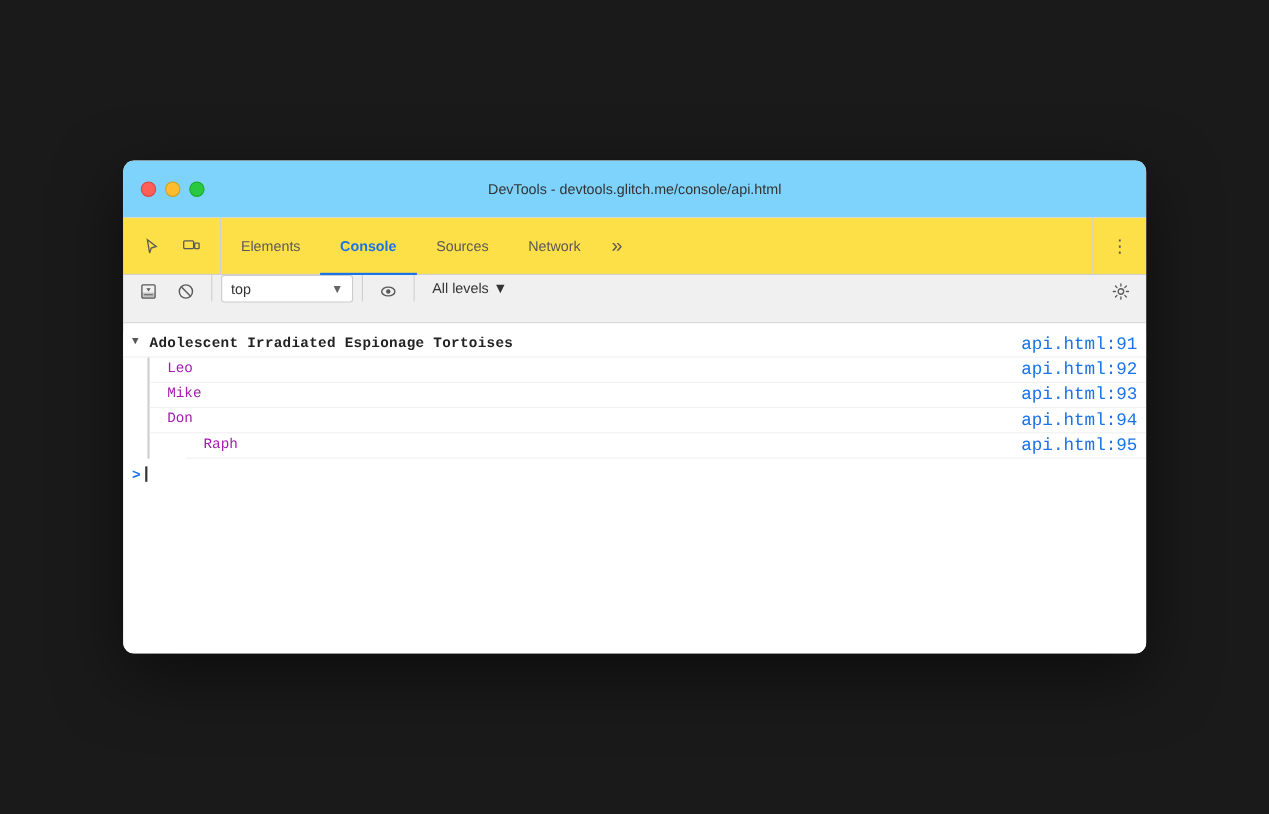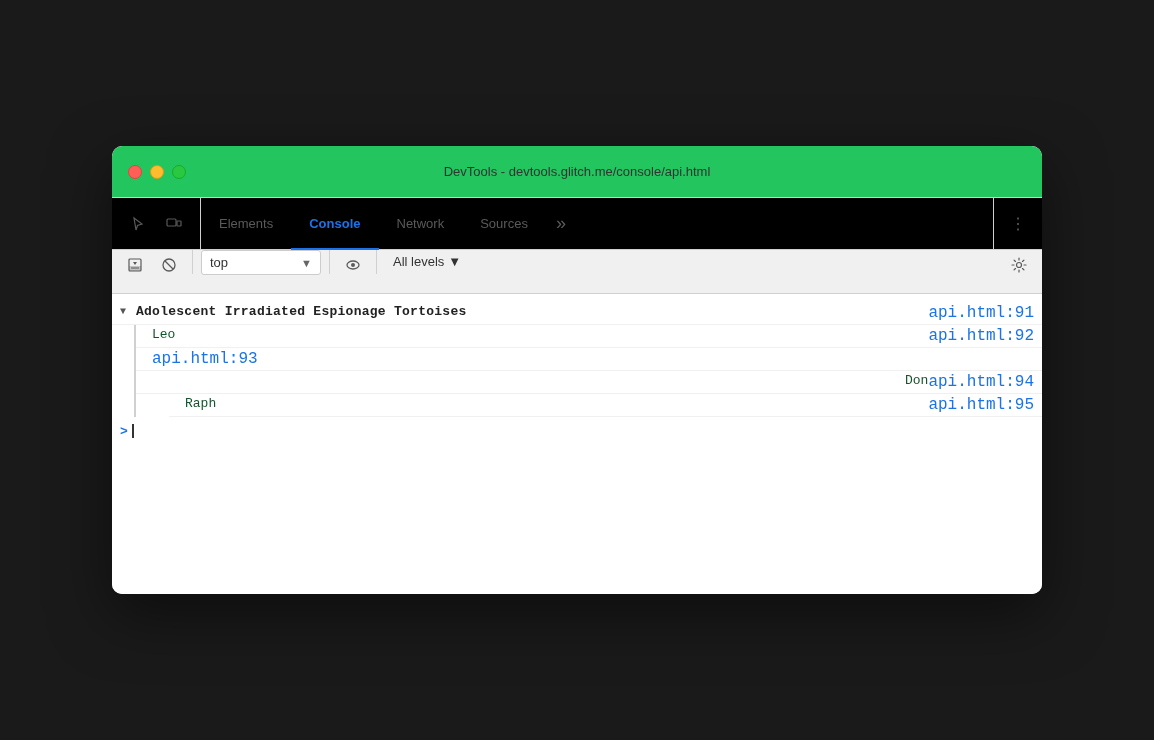--- a/index.html
+++ b/index.html
@@ -16,21 +16,21 @@
     .devtools-window {
       width: 930px;
       background: #f5f5f5;
       border-radius: 10px;
       overflow: hidden;
       box-shadow: 0 20px 60px rgba(0,0,0,0.5);
     }
 
     
     .title-bar {
-      background: #22c55e;
+      background: #7dd3fc;
       height: 52px;
       display: flex;
       align-items: center;
       padding: 16px 16px;
       border-bottom: 1px solid #d0d0d0;
       border-radius: 10px 10px 0 0;
       position: relative;
     }
 
     .traffic-lights {
@@ -54,21 +54,21 @@
       left: 50%;
       transform: translateX(-50%);
       font-size: 13px;
       color: #333;
       font-weight: 400;
       white-space: nowrap;
     }
 
     
     .tabs-bar {
-      background: #000000;
+      background: #fde047;
       height: 52px;
       display: flex;
       align-items: stretch;
       border-bottom: 1px solid #d0d0d0;
       padding-left: 0;
     }
 
     .tabs-left-icons {
       display: flex;
       align-items: center;
@@ -249,21 +249,21 @@
 
     .log-text {
       flex: 1;
       color: #222;
       font-weight: bold;
       letter-spacing: 0.02em;
     }
 
     .log-text-normal {
       flex: 1;
-      color: #14532d;
+      color: #a21caf;
       font-weight: normal;
       padding-left: 28px;
     }
 
     .log-link {
       color: #1a73e8;
       font-family: 'Courier New', Courier, monospace;
       font-size: 16px;
       cursor: pointer;
       white-space: nowrap;
@@ -337,24 +337,24 @@
     </div>
 
     <div class="tabs-list">
       <div class="tab">
         <span>Elements</span>
       </div>
       <div class="tab active">
         <span>Console</span>
       </div>
       <div class="tab">
+        <span>Sources</span>
+      </div>
+      <div class="tab">
         <span>Network</span>
-      </div>
-      <div class="tab">
-        <span>Sources</span>
       </div>
       <div class="tabs-more">
         <span>»</span>
       </div>
     </div>
 
     <div class="tabs-right-icons">
       <div class="icon-btn">
         <span>⋮</span>
       </div>
@@ -419,25 +419,26 @@
     <div style="display:flex;">
       <div style="width:2px; background:#d0d0d0; margin-left:22px; flex-shrink:0;"></div>
       <div style="flex:1;">
 
         <div class="log-entry child-entry" style="padding-left:16px;">
           <span class="log-text-normal" style="padding-left:0;">Leo</span>
           <a class="log-link">api.html:92</a>
         </div>
 
         <div class="log-entry child-entry" style="padding-left:16px;">
+          <span class="log-text-normal" style="padding-left:0;">Mike</span>
           <a class="log-link">api.html:93</a>
         </div>
 
         <div class="log-entry child-entry" style="padding-left:16px;">
-          <span class="log-text-normal" style="padding-left:0;text-align:right;">Don</span>
+          <span class="log-text-normal" style="padding-left:0;">Don</span>
           <a class="log-link">api.html:94</a>
         </div>
 
         <div class="log-entry child-entry" style="padding-left:16px;margin-left:33px;">
           <span class="log-text-normal" style="padding-left:0;">Raph</span>
           <a class="log-link">api.html:95</a>
         </div>
 
       </div>
     </div>

